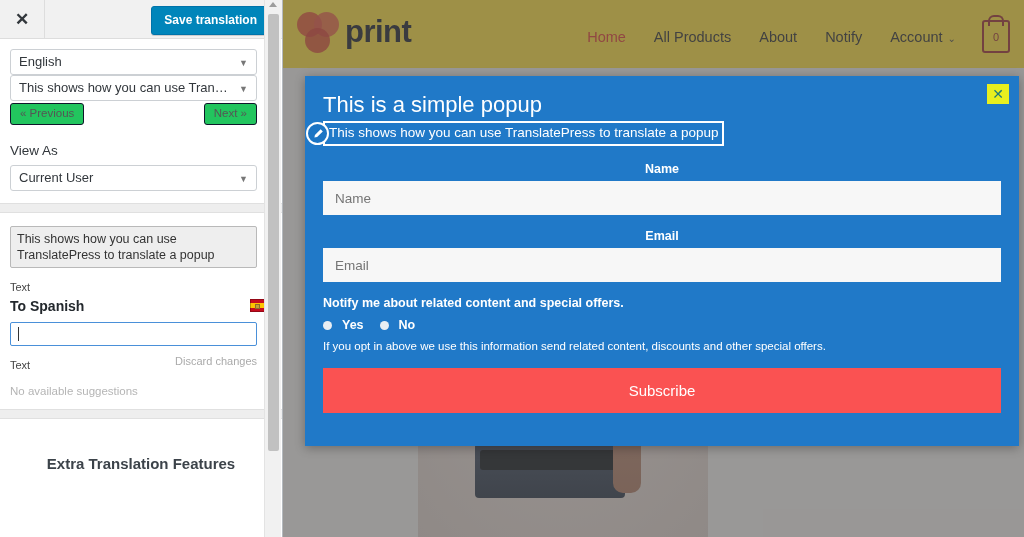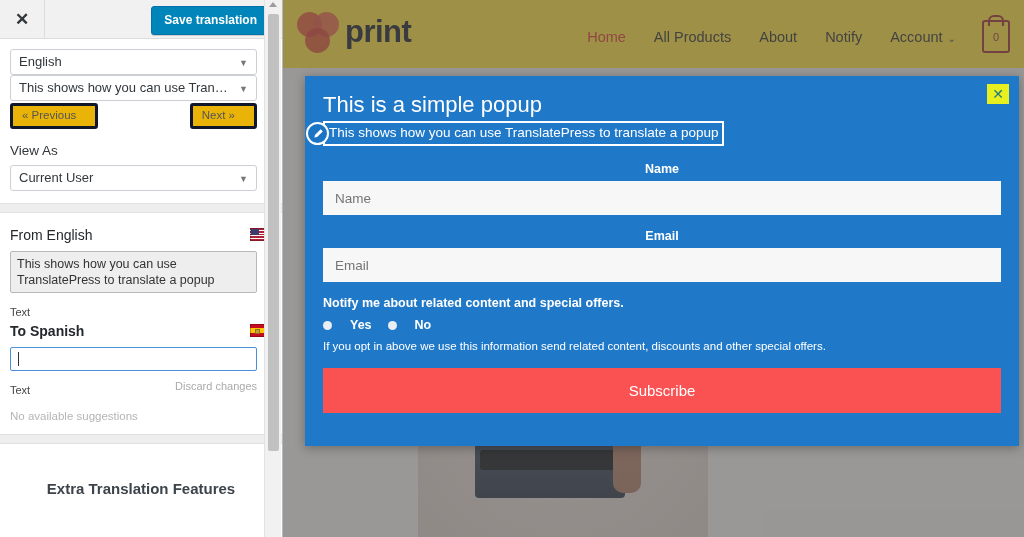--- a/index.html
+++ b/index.html
@@ -69,24 +69,24 @@
   }
   .tp-select .caret {
     position: absolute; right: 8px; top: 0;
     color: #777; font-size: 9px; line-height: 26px;
   }
   .nav-row { position: relative; height: 24px; margin-top: 2px; width: 247px;}
   .nav-btn {
     position: absolute; top: 0;
     font-size: 11.5px;
     color: #555;
-    background: #eab308;
-    border: 3px solid #0f172a;
+    background: #22c55e;
+    border: 1px solid #0f172a;
     border-radius: 3px;
-    padding: 4px 19px 4px 9px;
+    padding: 4px 9px 4px 9px;
     cursor: pointer;
     line-height: 1;
   }
   .nav-prev { left: 0; }
   .nav-next { right: 0; }
 
   .sb-label {
     font-size: 13.5px;
     color: #32373c;
     margin-bottom: 7px;
@@ -424,21 +424,21 @@
     font-size: 12.5px;
     font-weight: bold;
     margin-top: 4px;
     margin-bottom: 8px;
   }
   .radio-row {
     display: flex; align-items: center; gap: 16px;
     margin-bottom: 8px;
   }
   .radio-item {
-    display: flex; align-items: center; gap: 18px;
+    display: flex; align-items: center; gap: 10px;
     cursor: pointer;
   }
   .radio-dot {
     width: 9px; height: 9px;
     border-radius: 50%;
     background: #e9eef3;
     display: inline-block;
   }
   .radio-label {
     color: #ffffff;
@@ -565,24 +565,20 @@
       <div class="sb-label">View As</div>
       <div class="tp-select">
         <span>Current User</span>
         <span class="caret">▼</span>
       </div>
     </div>
 
     <div class="sb-gap"></div>
 
     <div class="sb-section" style="padding-top:13px;">
-      <div class="sb-row-head">
-        <span class="sb-heading-big">From English</span>
-        <span class="flag flag-us"></span>
-      </div>
       <textarea class="ta-source" readonly="" style="">This shows how you can use TranslatePress to translate a popup</textarea>
       <div class="meta-row">
         <span class="meta-left">Text</span>
       </div>
 
       <div class="sb-row-head" style="margin-top:4px;font-weight:bold;">
         <span class="sb-heading-big">To Spanish</span>
         <span class="flag flag-es"></span>
       </div>
       <div style="position:relative;width:247px;">

